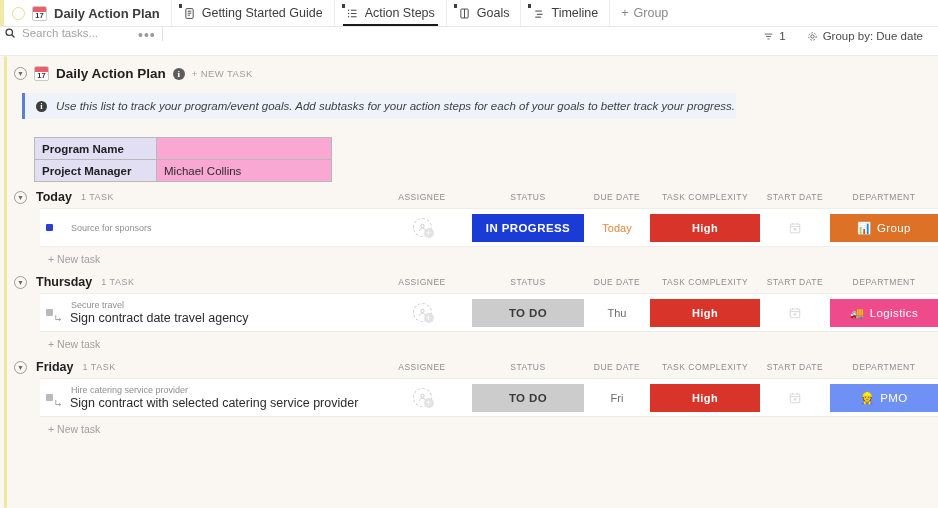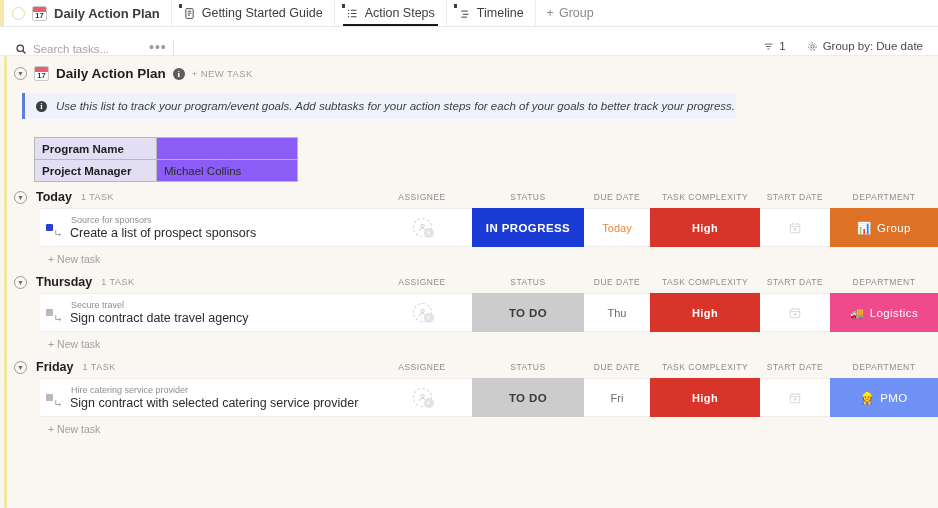--- a/index.html
+++ b/index.html
@@ -56,23 +56,23 @@
   .gicon { color: #4a4a4a; display: flex; align-items: center; }
   .gicon svg { display: block; }
   .dot-sup {
     position: absolute; top: 4px; left: 7px;
     width: 3px; height: 4px; background: #3d3d3d;
   }
 
   
   .ctrlbar {
     height: 29px; background: #ffffff;
-    display: flex; align-items: flex-end;
+    display: flex; align-items: flex-start;
     border-bottom: 1px solid #ececec;
-    padding-left: 15px; padding-right: 8px;
+    padding-left: 4px; padding-right: 8px;
     position: relative;
   }
   .search-wrap { display: flex; align-items: center; gap: 6px; }
   .search-input {
     border: none; outline: none; background: transparent;
     font-size: 11.5px; font-family: inherit;
     color: #3b3b3b; width: 110px;
   }
   .search-input::placeholder { color: #a3a3a3; }
   .dots { color: #9a9a9a; font-size: 14px; letter-spacing: 1px; padding: 0 6px; }
@@ -136,21 +136,21 @@
     margin: 18px 0 0 34px;
     border-collapse: collapse;
     font-size: 11.5px;
   }
   .itable td {
     border: 1px solid #b9b9b9; height: 22px; padding: 0 7px;
   }
   .itable td.k {
     background: #e2dff5; font-weight: bold; width: 122px; color: #1e1e1e;
   }
-  .itable td.v { width: 141px; background: #8b5cf6; color: #2b2b2b; margin-left: 8px; }
+  .itable td.v { width: 175px; background: #f9a8d4; color: #2b2b2b; margin-left: 8px; }
 
   
   .group { margin-top: 4px; }
   .group-head {
     display: flex; align-items: center; gap: 9px;
     padding-left: 14px; height: 22px;
   }
   .group-name { font-size: 12.5px; font-weight: bold; color: #1f1f1f; }
   .group-count { font-size: 9px; color: #9a9a9a; letter-spacing: .5px; }
   .colheads {
@@ -200,21 +200,21 @@
   .avatar .plus {
     position: absolute; right: -3px; bottom: -2px;
     width: 10px; height: 10px; border-radius: 50%;
     background: #e3e3e3; color: #fff; font-size: 9px;
     display: flex; align-items: center; justify-content: center;
     line-height: 1;
   }
   .pill {
     display: flex; align-items: center; justify-content: center;
     font-size: 11px; font-weight: bold; letter-spacing: .4px;
-    color: #fff; height: 39px; width: 100%;
+    color: #fff; height: 28px; width: 100%;
   }
   .pill.status  { font-size: 11.5px; }
   .pill.dept    { gap: 5px; font-weight: normal; font-size: 11.5px; }
   .due-txt { font-size: 11px; }
   .cal-cell { color: #dcdcdc; display: flex; align-items: center; justify-content: center; }
 
   .newtask-row {
     margin-left: 48px; padding: 6px 0 2px;
     font-size: 10.5px; color: #a0a0a0;
   }
@@ -255,20 +255,30 @@
         <line x1="6" y1="8" x2="13" y2="8"></line>
         <line x1="6" y1="12" x2="13" y2="12"></line>
         <circle cx="3.2" cy="4" r=".9" fill="currentColor" stroke="none"></circle>
         <circle cx="3.2" cy="8" r=".9" fill="currentColor" stroke="none"></circle>
         <circle cx="3.2" cy="12" r=".9" fill="currentColor" stroke="none"></circle>
       </svg>
     </span>
     <span>Action Steps</span>
   </div>
 
+  <div class="tab">
+    <span class="dot-sup"></span>
+    <span class="gicon">
+      <svg width="13" height="13" viewBox="0 0 16 16" fill="none" stroke="currentColor" stroke-width="1.2">
+        <rect x="3.5" y="2.5" width="9" height="11" rx="1"></rect>
+        <line x1="8" y1="2.5" x2="8" y2="13.5"></line>
+      </svg>
+    </span>
+    <span>Goals</span>
+  </div>
 
   <div class="tab">
     <span class="dot-sup"></span>
     <span class="gicon">
       <svg width="13" height="13" viewBox="0 0 16 16" fill="none" stroke="currentColor" stroke-width="1.3">
         <line x1="4" y1="5" x2="12" y2="5"></line>
         <line x1="6" y1="9" x2="13" y2="9"></line>
         <line x1="4" y1="12.5" x2="11" y2="12.5"></line>
       </svg>
     </span>
@@ -364,29 +374,20 @@
             <div class="colhead c-start">START DATE</div>
             <div class="colhead c-dept">DEPARTMENT</div>
           </div>
     </div>
 
     <div class="row">
       <div class="row-main">
         <span class="bullet" style="background:#2b3fd0"></span>
         <span class="task-texts">
           <span class="subtask-lbl">Source for sponsors</span>
-          <span class="task-line">
-            <span class="subico">
-                  <svg width="11" height="11" viewBox="0 0 16 16" fill="none" stroke="currentColor" stroke-width="1.3">
-                    <path d="M4 3v6.5h7"></path>
-                    <path d="M9 7.5l2.2 2-2.2 2"></path>
-                  </svg>
-                </span>
-            <span class="task-title">Create a list of prospect sponsors</span>
-          </span>
         </span>
       </div>
 
       <div class="cell c-assignee">
         <span class="avatar">
               <svg width="11" height="11" viewBox="0 0 16 16" fill="none" stroke="currentColor" stroke-width="1.3">
                 <circle cx="8" cy="5.6" r="2.4"></circle>
                 <path d="M3.6 13c0-2.4 2-3.9 4.4-3.9s4.4 1.5 4.4 3.9"></path>
               </svg>
               <span class="plus">+</span>

